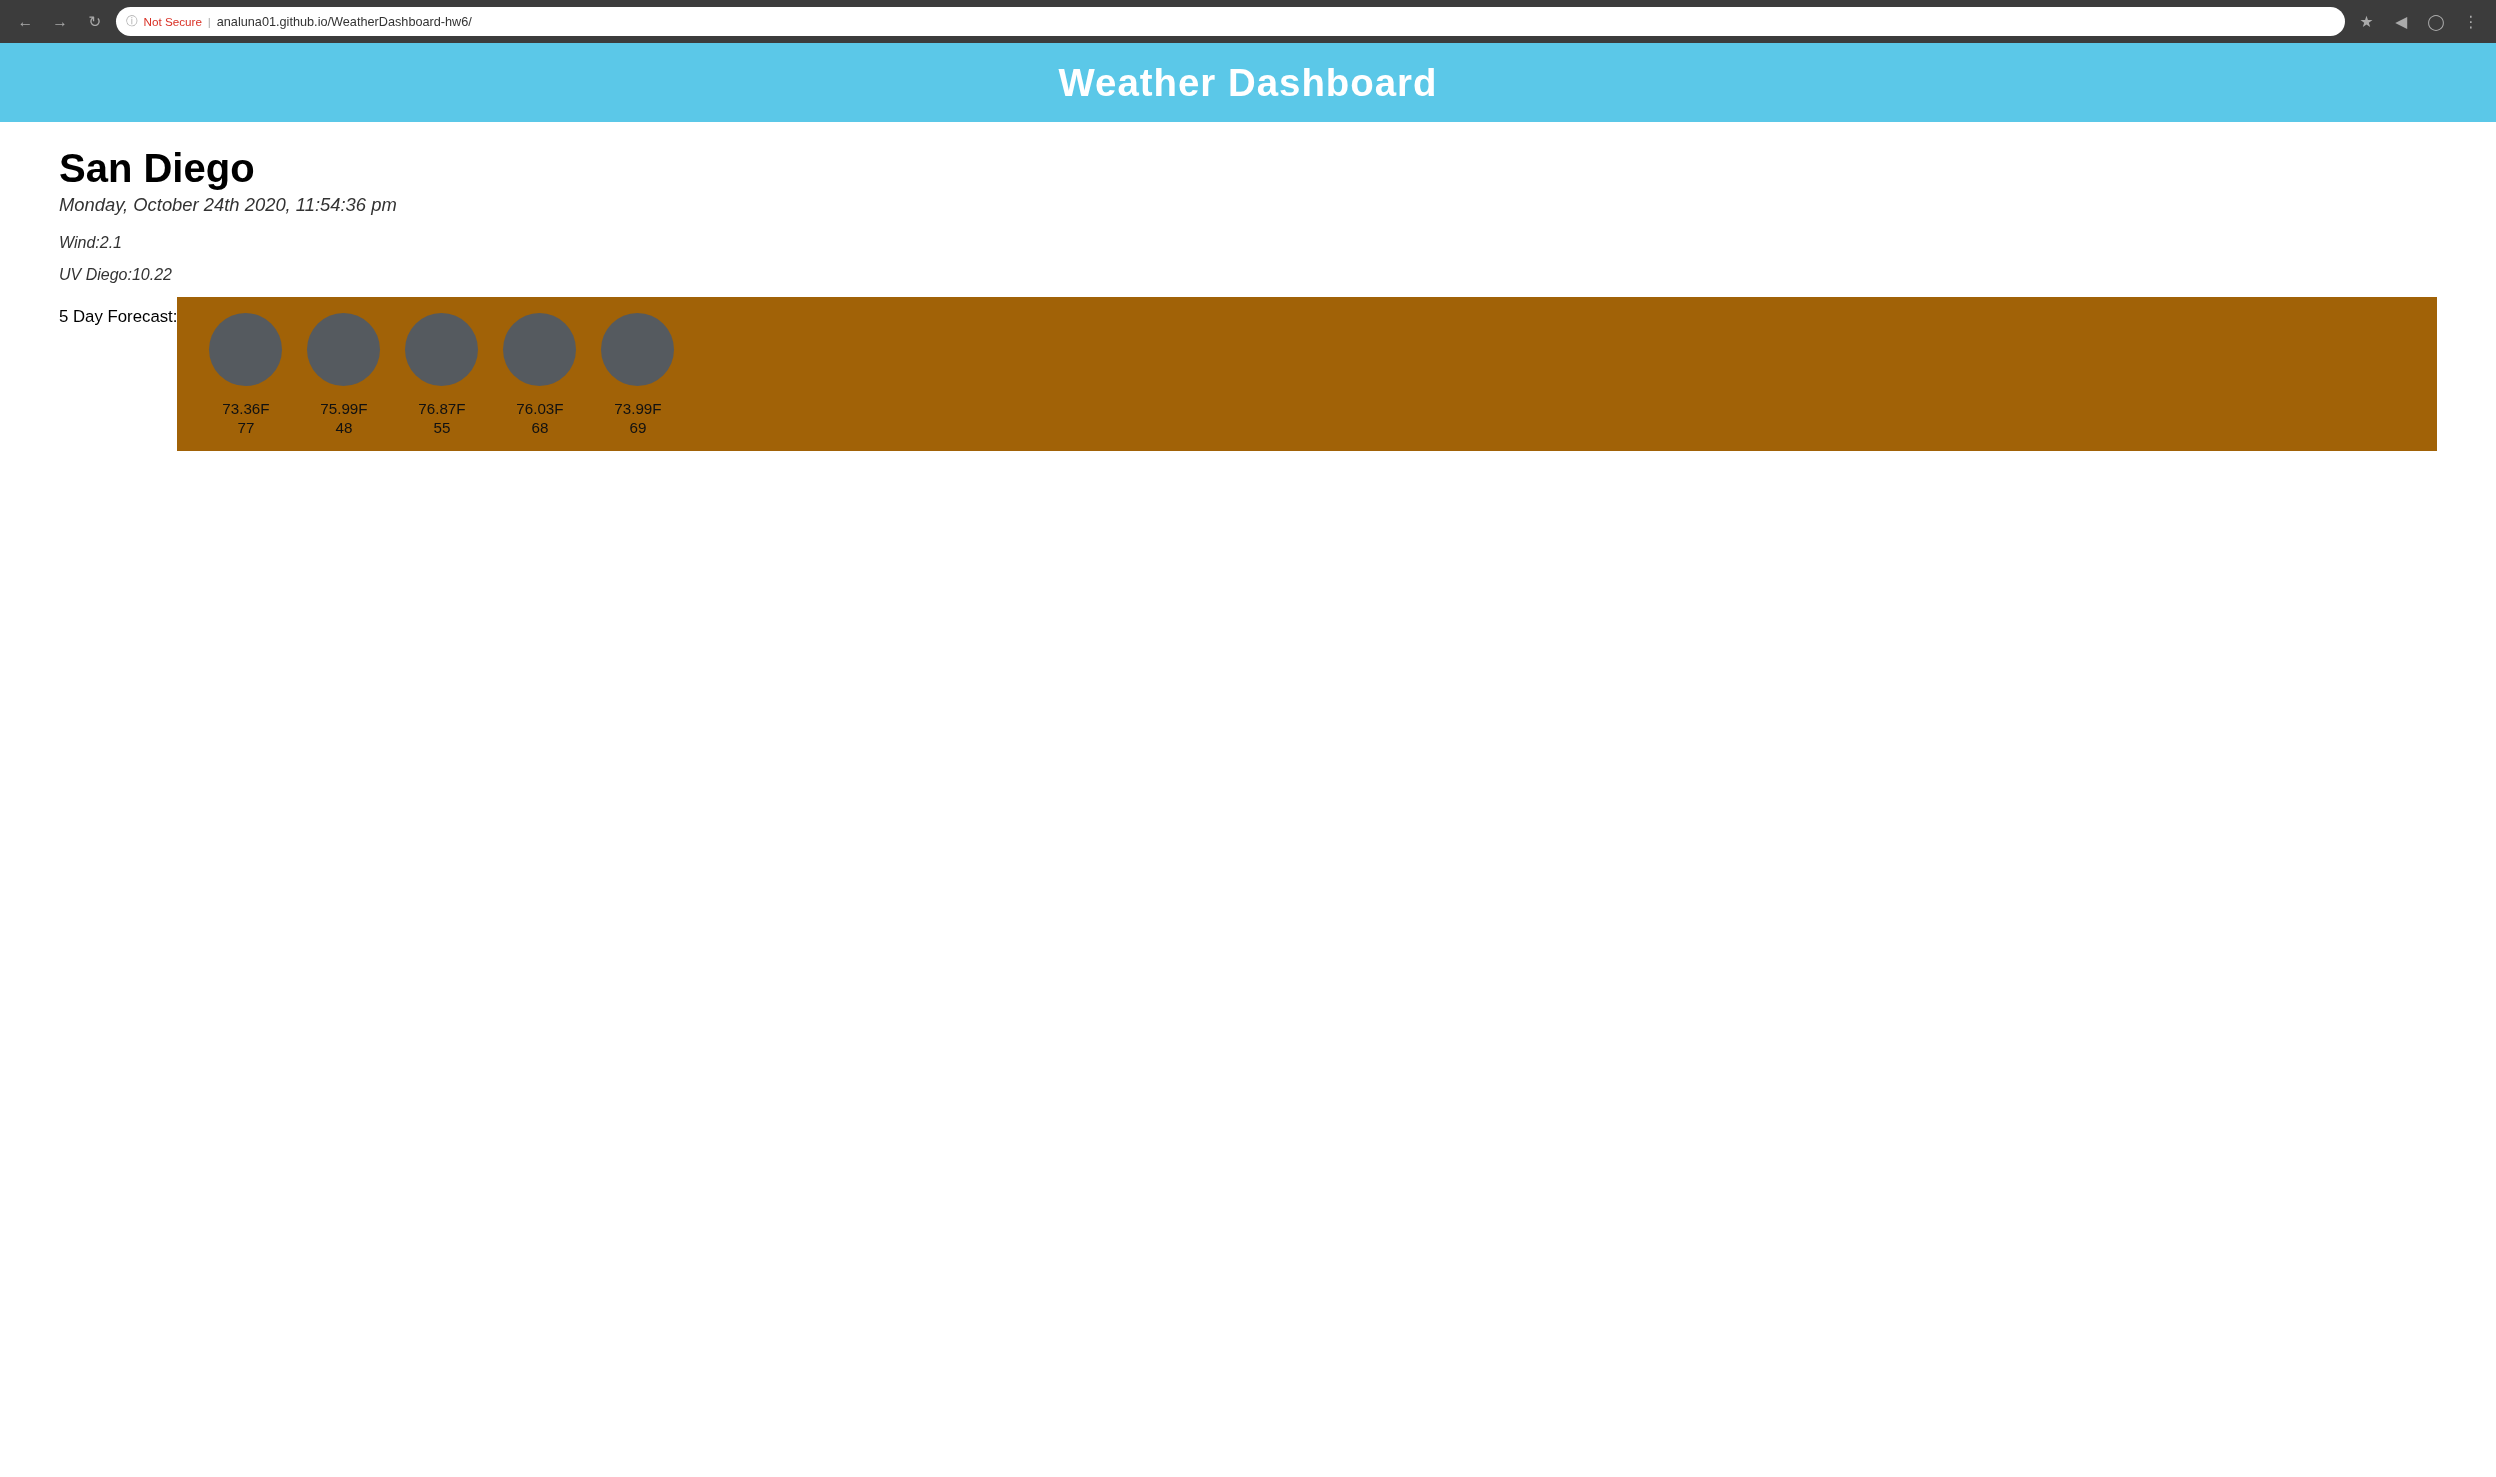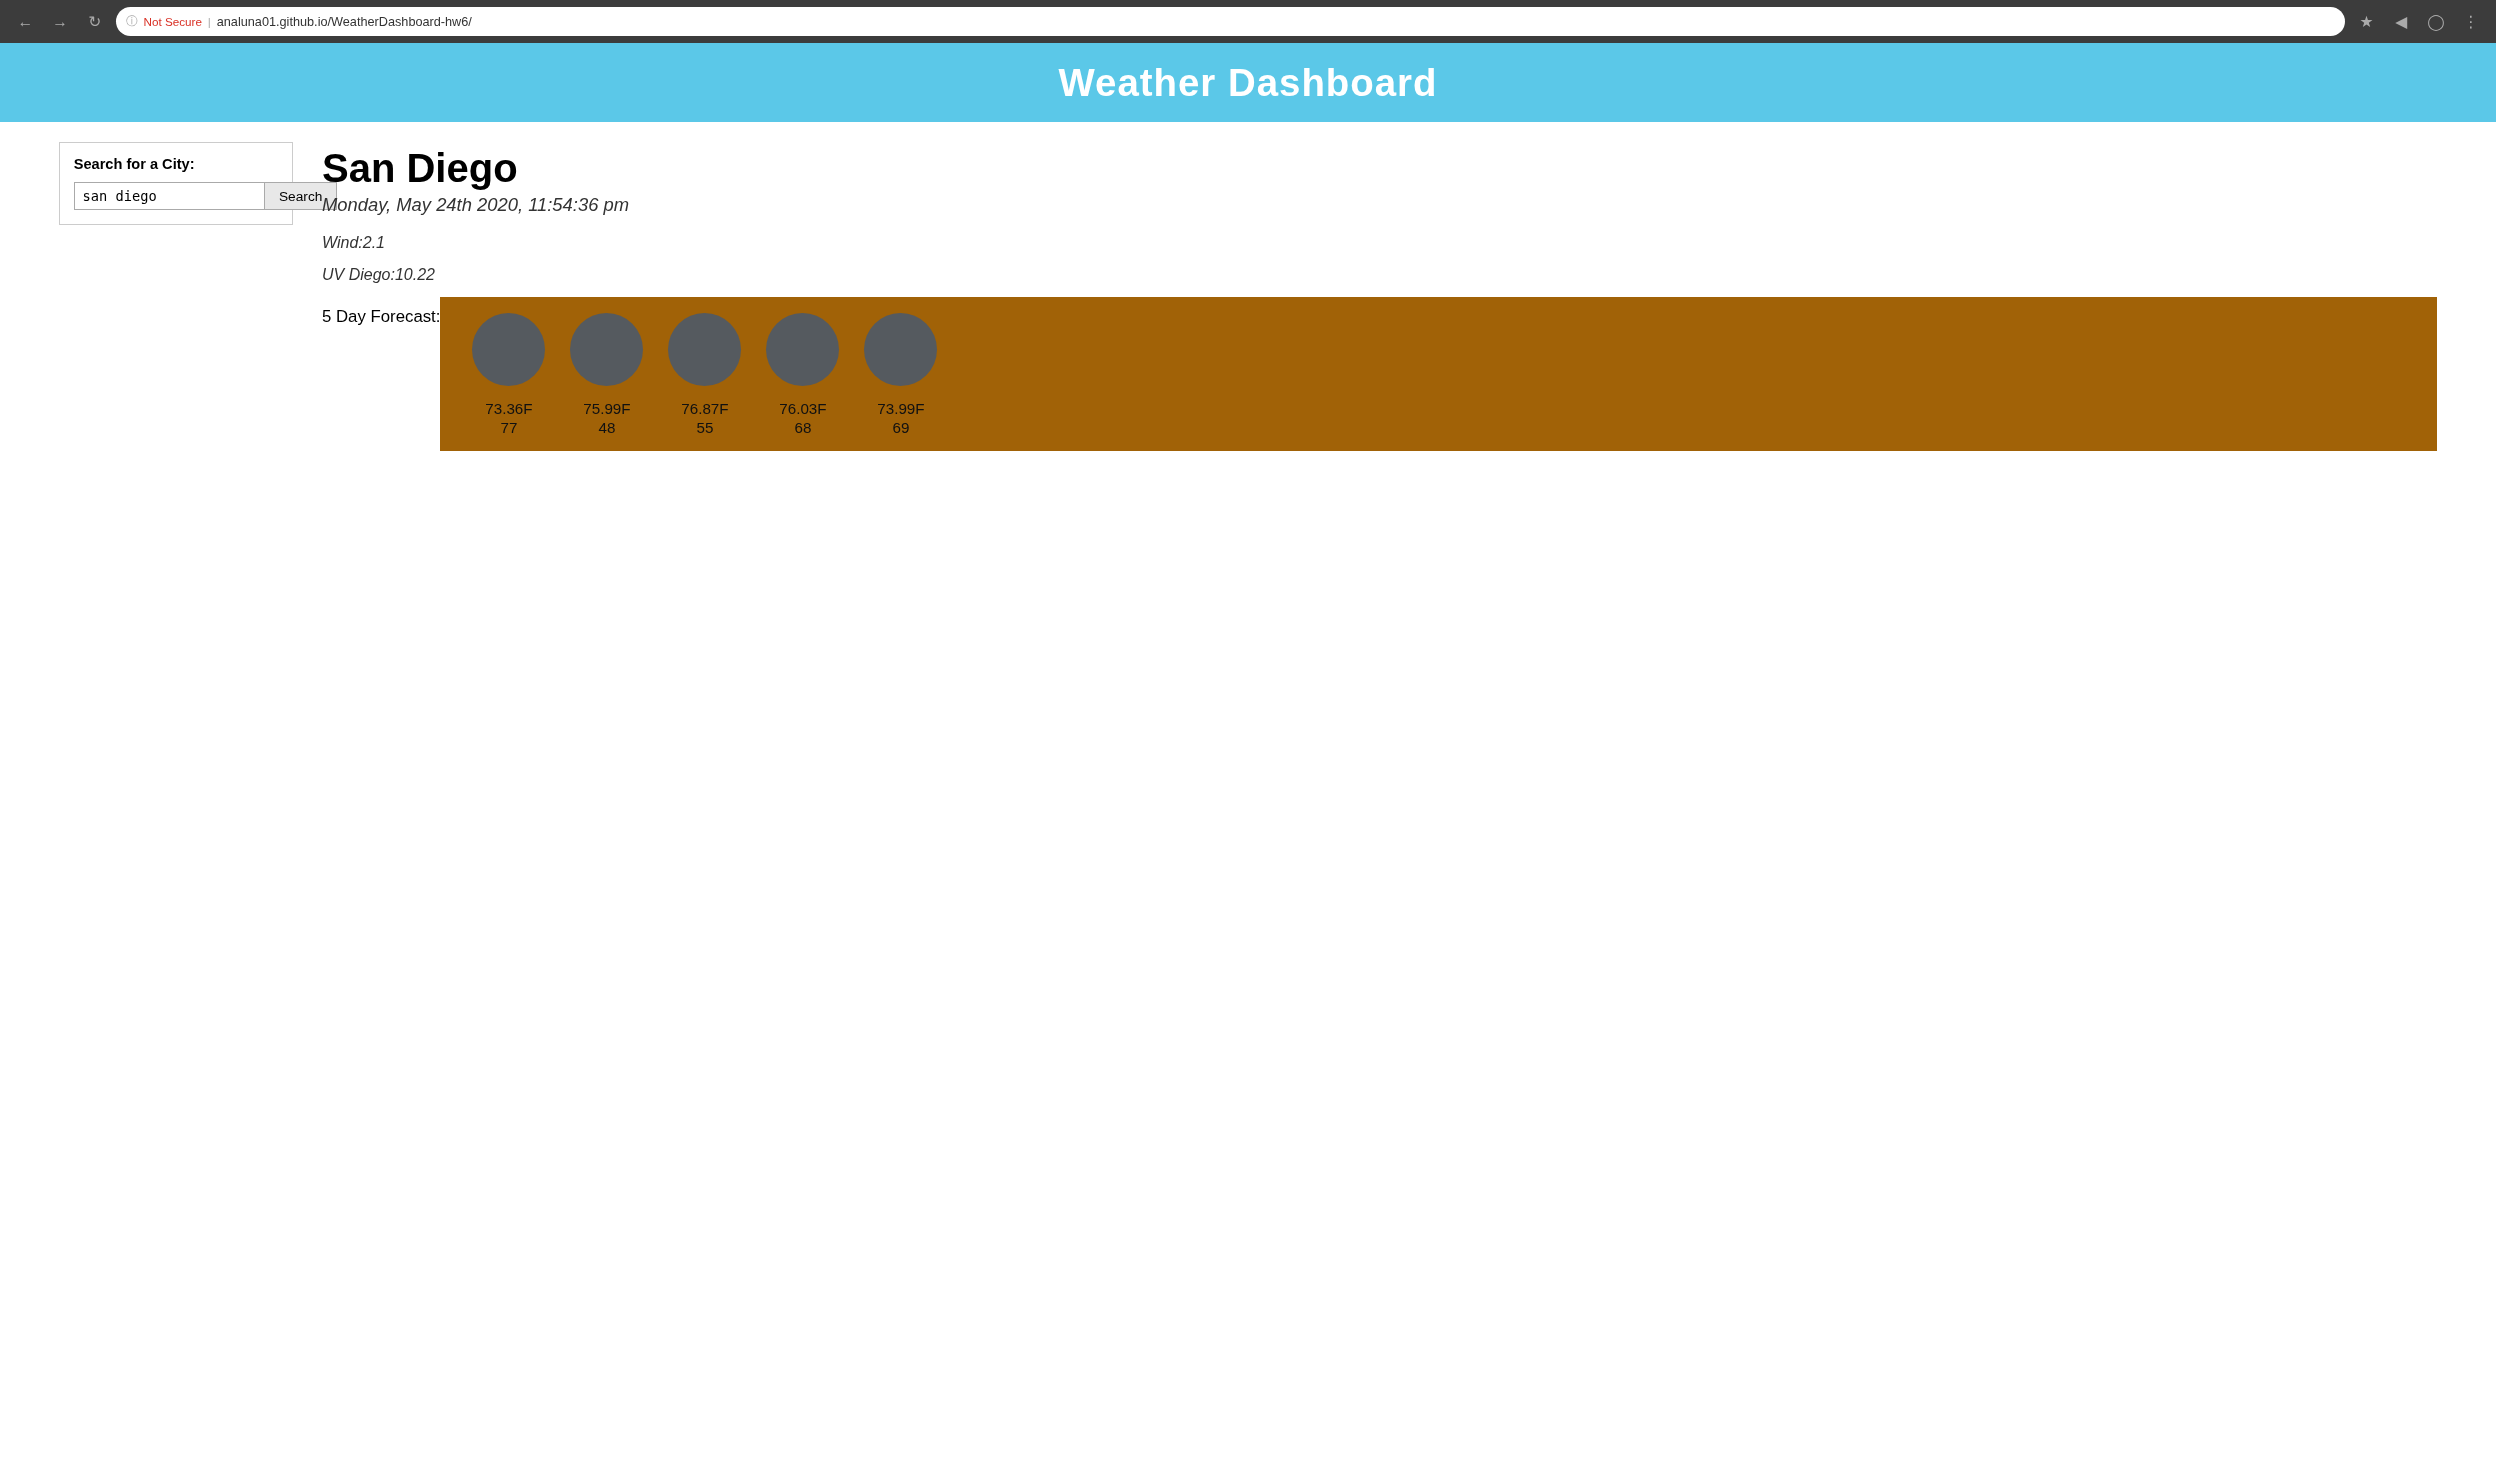--- a/index.html
+++ b/index.html
@@ -253,33 +253,24 @@
     <button class="browser-action-btn">⋮</button>
   </div>
 </div>
 
 <div class="page-header">
   <h1>Weather Dashboard</h1>
 </div>
 
 <div class="main-content">
 
-  <div class="sidebar">
-    <div class="search-panel">
-      <span class="search-label">Search for a City:</span>
-      <div class="search-row">
-        <input class="search-input" type="text" value="san diego" style="">
-        <button class="search-btn">Search</button>
-      </div>
-    </div>
-  </div>
 
   <div class="weather-info">
     <div class="city-name">San Diego</div>
-    <div class="datetime">Monday, May 24th 2020, 11:54:36 pm</div>
+    <div class="datetime">Monday, October 24th 2020, 11:54:36 pm</div>
     <div class="weather-stat">Wind:2.1</div>
     <div class="weather-stat">UV Diego:10.22</div>
 
     <div class="forecast-section">
       <span class="forecast-label">5 Day Forecast:</span>
       <div class="forecast-cards" id="forecast-cards-container">
 
       <div class="forecast-card">
             <div class="forecast-icon"></div>
             <div class="forecast-temp">73.36F</div>

